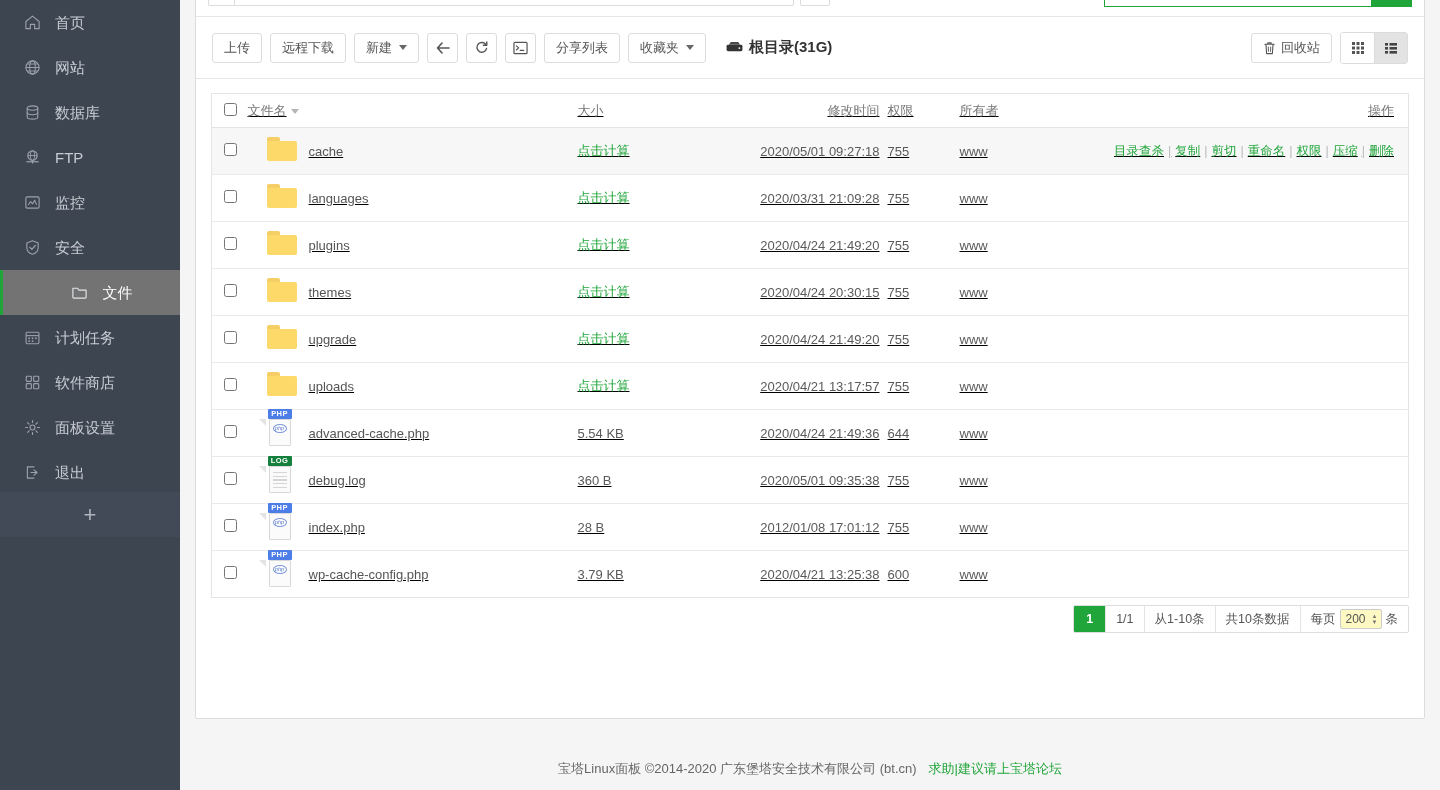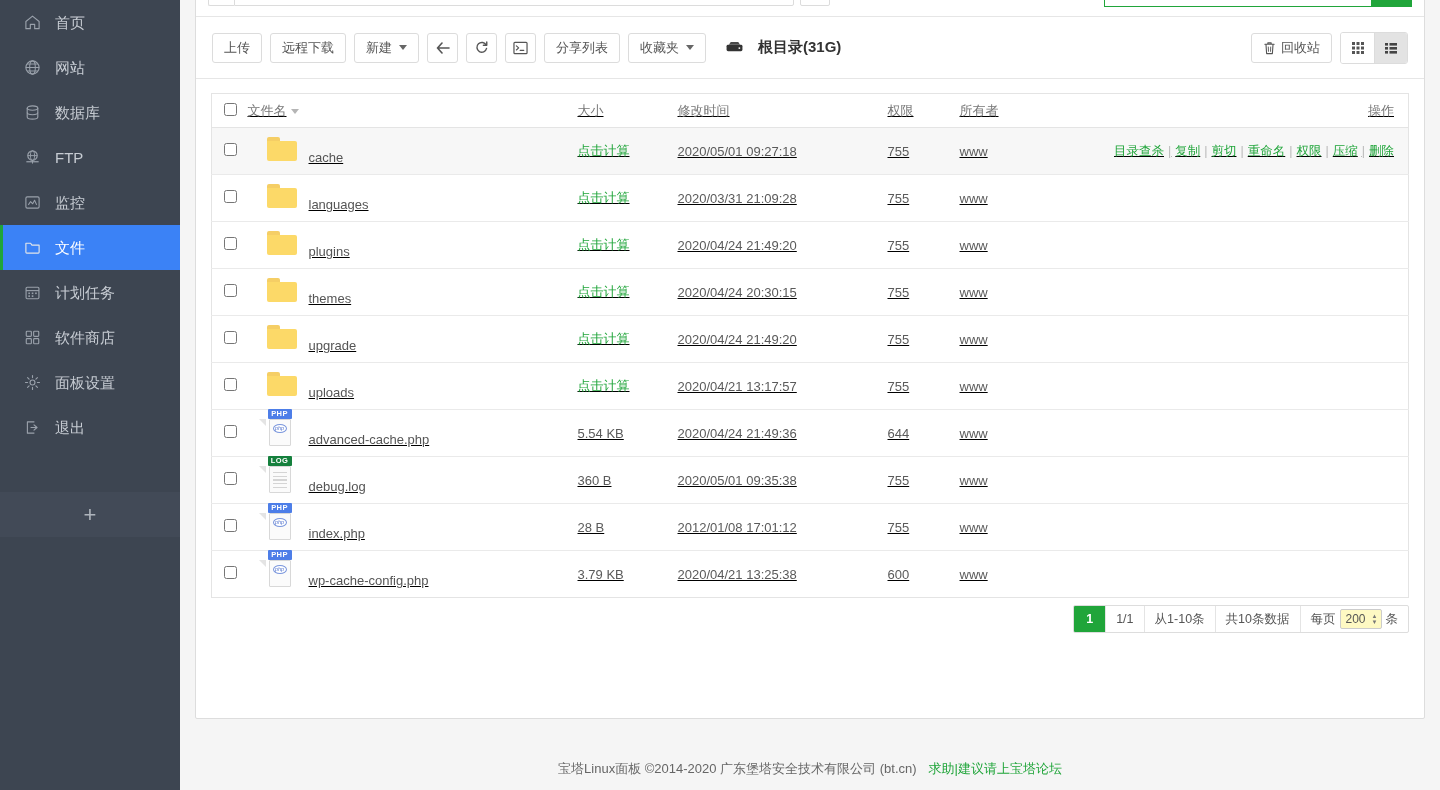--- a/index.html
+++ b/index.html
@@ -19,21 +19,21 @@
     height: 45px; display: flex; align-items: center;
     padding-left: 22px; color: #c7ccd3; font-size: 15px;
     position: relative; cursor: pointer;
   }
   .nav-item .ico {
     width: 20px; height: 20px; margin-right: 13px;
     display: inline-flex; align-items: center; justify-content: center;
     color: #9aa1ab; flex: 0 0 20px;
   }
   .nav-item .ico svg { display: block; }
-  .nav-item.active { background: #3b82f6; color: #fff; }
+  .nav-item.active { background: #737373; color: #fff; justify-content: center; }
   .nav-item.active .ico { color: #e3e6e9; }
   .nav-item.active::before {
     content: ""; position: absolute; left: 0; top: 0;
     width: 3px; height: 100%; background: #20a53a;
   }
   .nav-label { line-height: 1; }
   .sidebar-add {
     position: absolute; top: 492px; left: 0; width: 180px; height: 45px;
     background: #424a57; display: flex; align-items: center; justify-content: center;
     color: #aeb4bc; font-size: 22px; line-height: 1; cursor: pointer;
@@ -99,21 +99,21 @@
     border-radius: 3px; font-size: 13px; color: #555; cursor: pointer;
     display: inline-flex; align-items: center; gap: 5px; margin-right: 8px;
     font-family: "Liberation Sans", sans-serif; white-space: nowrap;
   }
   .btn.icon-only { padding: 0; width: 31px; justify-content: center; }
   .caret {
     width: 0; height: 0; border-left: 4px solid transparent;
     border-right: 4px solid transparent; border-top: 5px solid #666; margin-left: 2px;
   }
   .root-label {
-    display: flex; align-items: center; gap: 15px; margin-left: 12px;
+    display: flex; align-items: center; gap: 6px; margin-left: 12px;
     font-size: 15px; color: #333; font-weight: bold; white-space: nowrap;
   }
   .tb-right { margin-left: auto; display: flex; align-items: center; }
   .viewtoggle { display: flex; border: 1px solid #dcdcdc; border-radius: 3px; overflow: hidden; }
   .vt {
     width: 33px; height: 30px; display: flex; align-items: center;
     justify-content: center; background: #fff; cursor: pointer; color: #555;
   }
   .vt.active { background: #e3e3e3; }
   .vt + .vt { border-left: 1px solid #dcdcdc; }
@@ -128,31 +128,31 @@
   }
   tbody td {
     height: 47px; font-size: 13px; color: #5a5a5a;
     border-bottom: 1px solid #eaeaea; padding: 0 4px; white-space: nowrap;
   }
   tbody tr:first-child td { background: #f7f7f7; }
   tbody tr:last-child td { border-bottom: none; }
   .c-chk { width: 32px; padding-left: 12px !important; }
   .c-name { width: 330px; }
   .c-size { width: 100px; }
-  .c-time { width: 210px; }
+  .c-time { width: 210px; text-align: right; }
   .c-perm { width: 72px; }
   .c-owner { width: 120px; }
   .c-act { text-align: right; padding-right: 14px !important; }
   input[type=checkbox] { width: 13px; height: 13px; cursor: pointer; }
   .sort-caret {
     display: inline-block; width: 0; height: 0; margin-left: 4px;
     border-left: 4px solid transparent; border-right: 4px solid transparent;
     border-top: 5px solid #b5b5b5; vertical-align: middle;
   }
-  .name-cell { display: flex; align-items: flex-end; gap: 12px; }
+  .name-cell { display: flex; align-items: center; gap: 12px; }
   .fname { color: #555; }
   .calc-link { color: #20a53a; cursor: pointer; }
   .acts { color: #20a53a; font-size: 12.5px; }
   .acts a { color: #20a53a; text-decoration: none; cursor: pointer; }
   .acts .sep { color: #bbb; margin: 0 4px; }
 
   
   .ic { width: 30px; height: 28px; position: relative; flex: 0 0 30px; margin-left: 19px; }
   .folder-ic { width: 30px; height: 24px; position: relative; }
   .folder-ic .tab {
@@ -274,20 +274,29 @@
         <span class="nav-label">FTP</span>
       </div>
       <div class="nav-item">
         <span class="ico">
           <svg width="17" height="17" viewBox="0 0 18 18">
             <rect x="2" y="3" width="14" height="12" rx="1.4" stroke="currentColor" stroke-width="1.2" fill="none"></rect>
             <path d="M4.6 11.5 L7 8 L9.2 10.4 L11.2 6.6 L13.4 11.5" stroke="currentColor" stroke-width="1.1" fill="none" stroke-linejoin="round"></path>
           </svg>
         </span>
         <span class="nav-label">监控</span>
+      </div>
+      <div class="nav-item">
+        <span class="ico">
+          <svg width="17" height="17" viewBox="0 0 18 18">
+            <path d="M9 1.8 L15 4.2 V9c0 4-3 6.4-6 7.2C6 15.4 3 13 3 9V4.2Z" stroke="currentColor" stroke-width="1.2" fill="none" stroke-linejoin="round"></path>
+            <path d="M6.2 8.9 L8.3 11 L12 6.9" stroke="currentColor" stroke-width="1.3" fill="none" stroke-linecap="round" stroke-linejoin="round"></path>
+          </svg>
+        </span>
+        <span class="nav-label">安全</span>
       </div>
       <div class="nav-item active">
         <span class="ico">
           <svg width="17" height="17" viewBox="0 0 18 18">
             <path d="M2 4.5h5l1.4 2H16v7.5a.9.9 0 0 1-.9.9H2.9a.9.9 0 0 1-.9-.9Z" stroke="currentColor" stroke-width="1.2" fill="none" stroke-linejoin="round"></path>
           </svg>
         </span>
         <span class="nav-label">文件</span>
       </div>
       <div class="nav-item">

